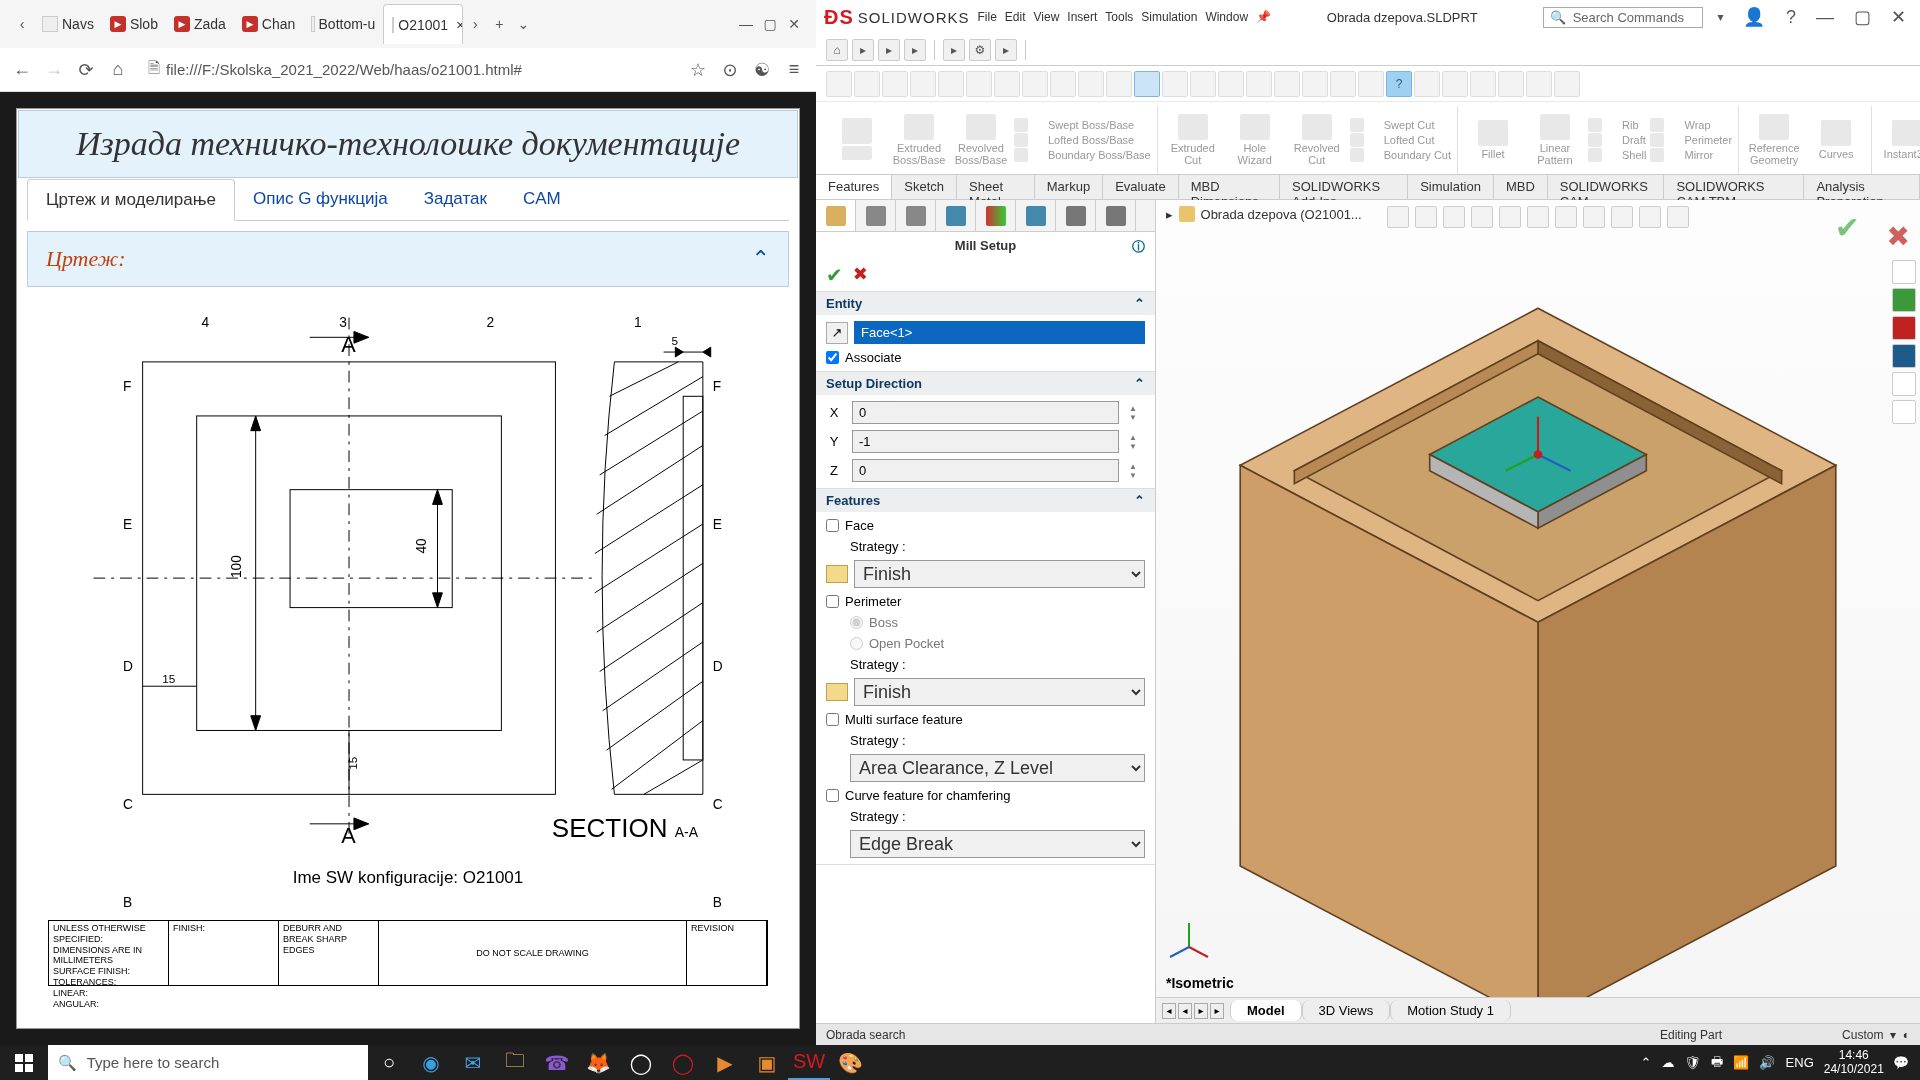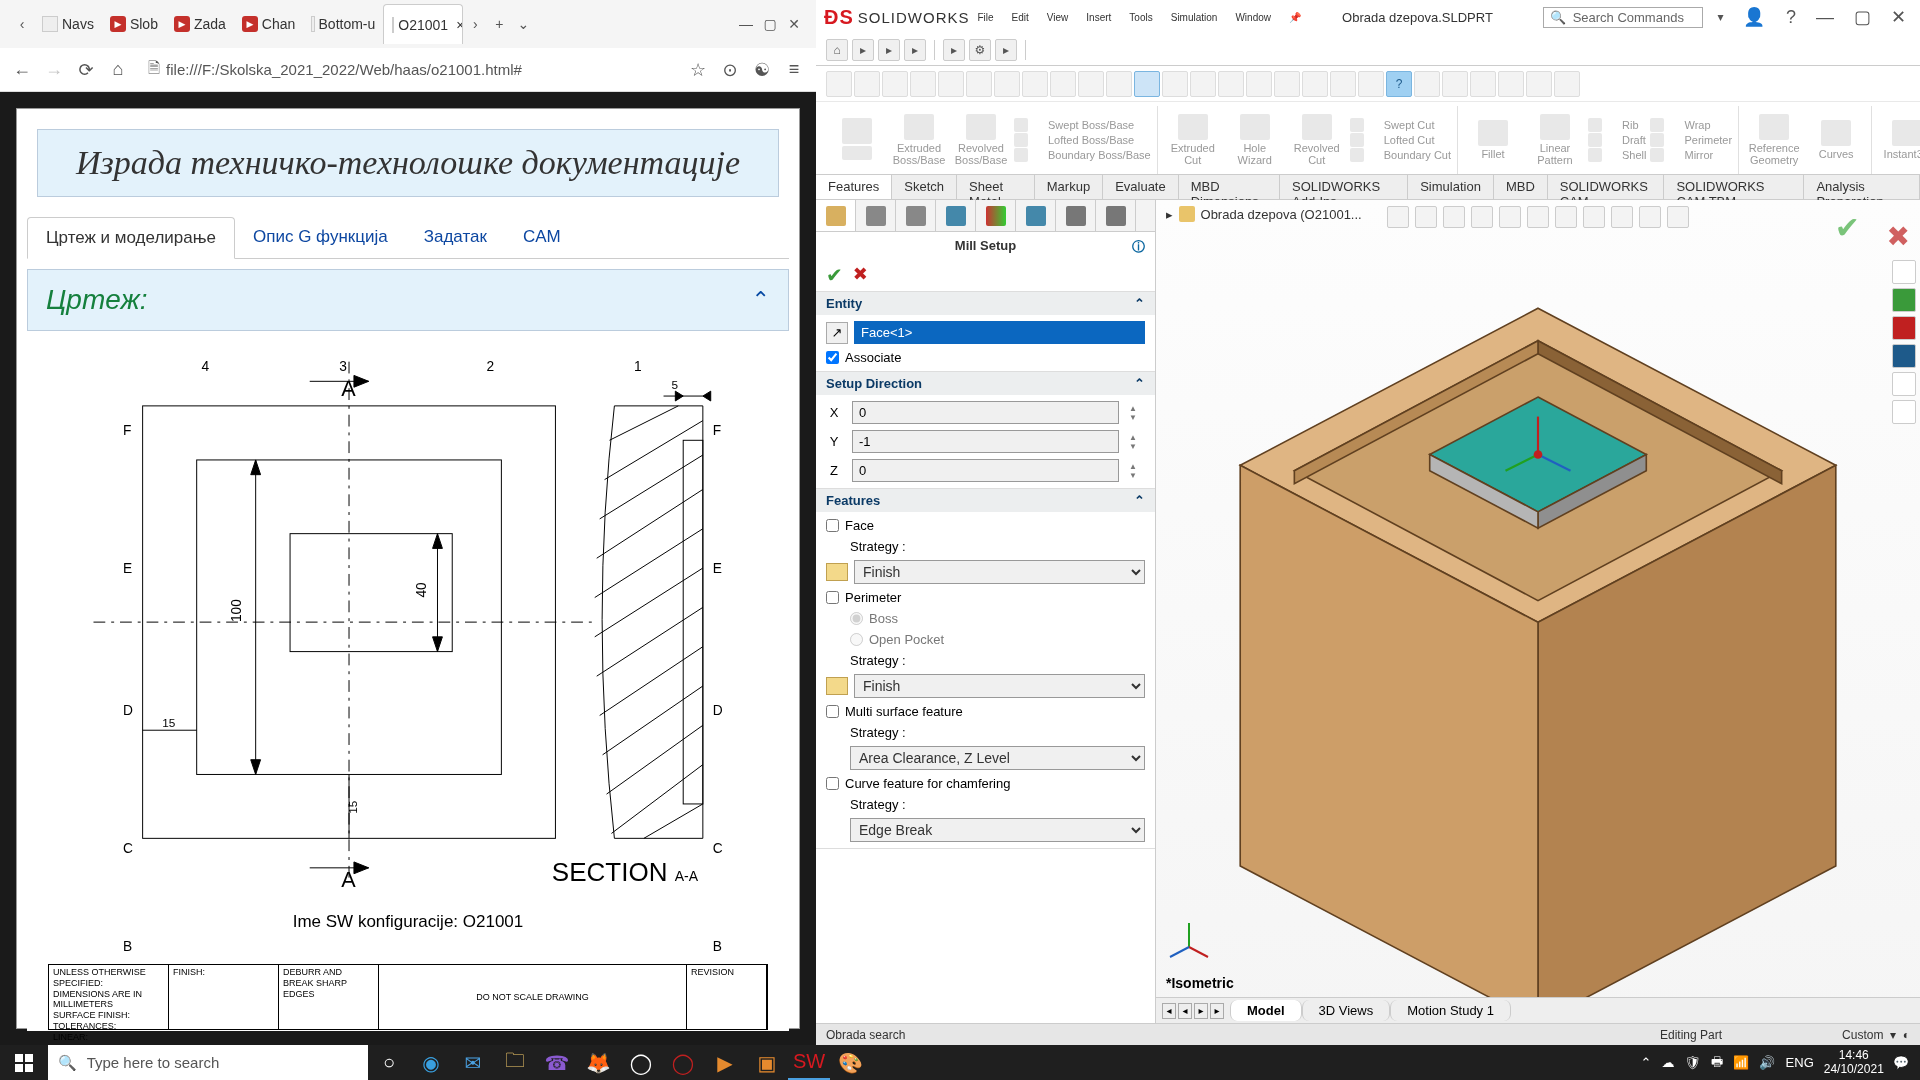--- a/index.html
+++ b/index.html
@@ -10,46 +10,46 @@
 .tabstrip .nav-arrow{width:24px;height:24px;display:flex;align-items:center;justify-content:center;color:#555;}
 .tabstrip .tab { display:flex; align-items:center; gap:4px; height:40px; padding:0 8px; font-size:14px; color:#333; max-width:80px; overflow:hidden; white-space:nowrap;}
 .tabstrip .tab.active{ background:#fff; border:1px solid #ccc; border-bottom:none; border-radius:4px 4px 0 0;}
 .tabstrip .favicon{width:16px;height:16px;background:#c4302b;border-radius:3px;display:inline-flex;align-items:center;justify-content:center;color:#fff;font-size:9px;}
 .tabstrip .favdoc{width:16px;height:16px;background:#eee;border:1px solid #ccc;}
 .addrbar{ height:44px; display:flex; align-items:center; gap:12px; padding:0 12px; border-bottom:1px solid #ddd;}
 .addrbar .icn{width:20px;height:20px;color:#555;display:flex;align-items:center;justify-content:center;font-size:18px;}
 .addrbar .url{ flex:1; font-size:15px; color:#555; padding:4px 8px; display:flex; align-items:center; gap:6px;}
 .browser-body{ flex:1; background:#1a1a1a; padding:16px; overflow:hidden;}
 .page { width:100%; height:100%; background:#fff; border:1px solid #999;}
-.page-header{ background:#e3f2fb; margin:20px; padding:14px 0; border:1px solid #bcd; text-align:center;}
+.page-header{ background:#e3f2fb; margin:1px; padding:14px 0; border:1px solid #bcd; text-align:center;}
 .page-header h1{ font-family:"Brush Script MT",cursive; font-size:34px; color:#333; font-weight:normal; font-style:italic;}
 .page-tabs { display:flex; gap:0; margin:0 10px; border-bottom:1px solid #ccc;}
 .page-tabs .pt{ padding:10px 18px; color:#0d47a1; cursor:pointer; font-size:17px;}
 .page-tabs .pt.active{ color:#333; border:1px solid #ccc; border-bottom:1px solid #fff; margin-bottom:-1px; border-radius:4px 4px 0 0;}
 .collaps { margin:10px; background:#e3f2fb; border:1px solid #bcd; padding:14px 18px; display:flex; justify-content:space-between; align-items:center;}
-.collaps .lbl{ font-family:Liberation Sans, sans-serif; font-size:28px; color:#15803d; font-style:italic;}
+.collaps .lbl{ font-family:Liberation Serif, serif; font-size:22px; color:#c2410c; font-style:italic;}
 .collaps .caret{ color:#0649a3; font-size:22px;}
 .drawing { margin:10px; height:690px; background:#fff; position:relative; border:1px solid #fff;}
 .drawing svg{width:100%;height:100%;}
 .section-lbl{position:absolute;right:90px;top:515px;font-size:26px;}
 .section-lbl small{font-size:14px;}
 .caption{position:absolute;left:0;right:0;top:570px;text-align:center;font-size:17px;}
 .titleblock{position:absolute;left:20px;right:20px;bottom:0;height:66px;border:1px solid #000;display:flex;font-size:9px;}
 .titleblock .c{border-right:1px solid #000;padding:2px 4px;line-height:1.2;}
 .titleblock .c1{width:120px;}
 .titleblock .c2{width:110px;}
 .titleblock .c3{width:100px;}
 .titleblock .c4{flex:1;text-align:left;display:flex;align-items:center;justify-content:center;}
 .titleblock .c5{width:80px;}
 
 .sw { position:absolute; left:816px; top:0; width:1104px; height:1045px; background:#fff; display:flex; flex-direction:column;}
 .sw-title{ height:34px; display:flex; align-items:center; padding:0 8px; gap:8px; font-size:13px; }
 .sw-title .logo{ color:#d71920; font-weight:bold; font-size:15px; display:flex; align-items:center; gap:4px;}
 .sw-title .logo span{ color:#333; font-weight:normal; letter-spacing:1px;}
-.sw-title .menus{display:flex;gap:18px;color:#333;font-size:10px;}
+.sw-title .menus{display:flex;gap:8px;color:#333;font-size:12px;}
 .sw-title .spacer{flex:1;}
 .sw-title .docname{color:#333;}
 .sw-title .search-cmd{display:flex;align-items:center;gap:6px;border:1px solid #aaa;padding:2px 6px;width:160px;font-size:13px;color:#666;margin-left:10px;}
 .sw-title .ctrl{color:#555;padding:0 6px;font-size:18px;}
 .sw-qat{ height:32px; display:flex; align-items:center; gap:4px; padding:0 10px; border-bottom:1px solid #ccc;}
 .sw-qat .q{ width:22px; height:22px; border:1px solid #ccc; background:#f0f0f0; border-radius:2px; display:inline-flex; align-items:center; justify-content:center; font-size:12px; color:#555;}
 .sw-qat .sep{width:1px;height:20px;background:#ccc;margin:0 4px;}
 .sw-ribbon-icons{ height:36px; display:flex; align-items:center; gap:2px; padding:0 10px;  border-bottom:1px solid #e9e9e9;}
 .sw-ribbon-icons .r{ width:26px; height:26px; background:#f3f3f3; border:1px solid #ddd; border-radius:2px; display:inline-flex; align-items:center; justify-content:center; font-size:12px; color:#888;}
 .sw-ribbon-icons .r.active{background:#cde4f7;border-color:#7ab5e0;color:#1e5a8a;}
@@ -82,21 +82,21 @@
 .pm .entity-row .arrow{width:22px;height:22px;border:1px solid #aaa;background:#f0f0f0;display:flex;align-items:center;justify-content:center;}
 .pm .entity-row .val{flex:1;background:#0b67c0;color:#fff;padding:3px 6px;border:1px solid #0b67c0;font-size:13px;}
 .pm .chk{display:flex;align-items:center;gap:6px;}
 .pm .xyz{display:flex;align-items:center;gap:10px;}
 .pm .xyz .lab{width:16px;text-align:center;}
 .pm .xyz input{flex:1;border:1px solid #999;padding:3px 6px;background:#f0f0f0;font-size:13px;}
 .pm .xyz .spin{width:16px;display:flex;flex-direction:column;font-size:8px;color:#777;}
 .pm .indent{padding-left:24px;}
 .pm .sel-row{display:flex;gap:6px;align-items:center;}
 .pm .sel-row .ic{width:22px;height:18px;background:#f3d98a;border:1px solid #c0a050;}
-.pm .sel-row select{flex:1;border:1px solid #999;background:#f0f0f0;padding:2px 4px;font-size:14px;color:#333;}
+.pm .sel-row select{flex:1;border:1px solid #999;background:#f0f0f0;padding:2px 4px;font-size:18px;color:#333;}
 .pm .radio{display:flex;align-items:center;gap:6px;padding-left:24px;color:#777;}
 
 .vp { flex:1; position:relative; background:linear-gradient(#fdfdfd,#f5f5f5);}
 .vp-top{position:absolute;top:6px;left:50%;transform:translateX(-50%);display:flex;gap:6px;}
 .vp-top .vt{width:22px;height:22px;background:#f3f3f3;border:1px solid #ccc;border-radius:2px;}
 .vp .crumb{position:absolute;left:10px;top:6px;display:flex;align-items:center;gap:6px;font-size:13px;color:#333;}
 .vp .crumb .ci{width:16px;height:16px;background:#e9c46a;border-radius:2px;}
 .vp .check{position:absolute;right:60px;top:10px;color:#7ac47a;font-size:30px;}
 .vp .close{position:absolute;right:10px;top:20px;color:#d06060;font-size:28px;}
 .vp .side-icons{position:absolute;right:4px;top:60px;display:flex;flex-direction:column;gap:4px;}

